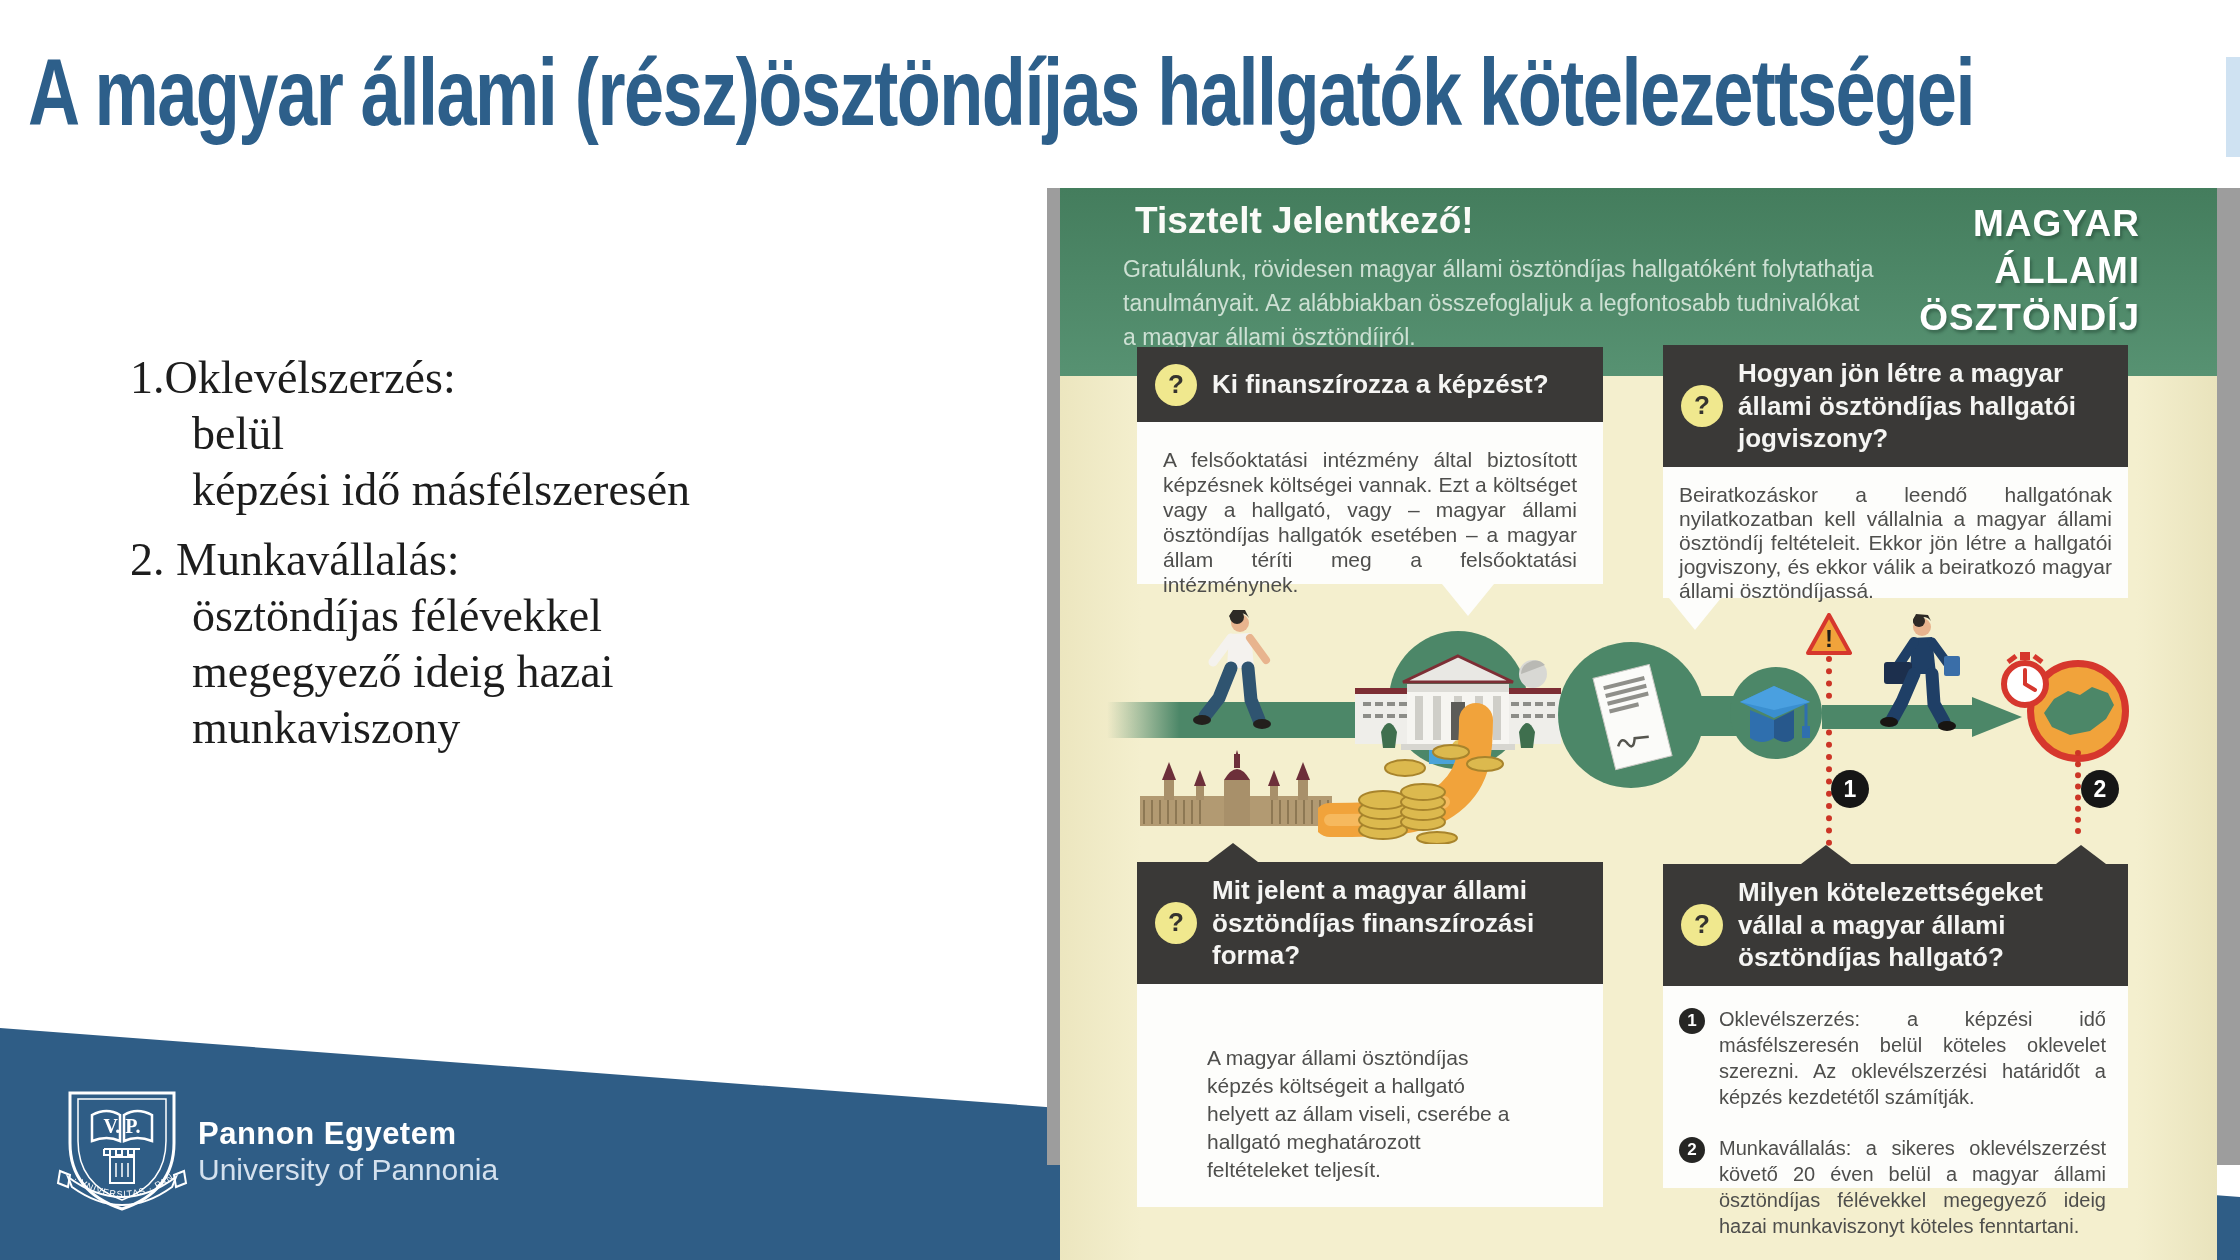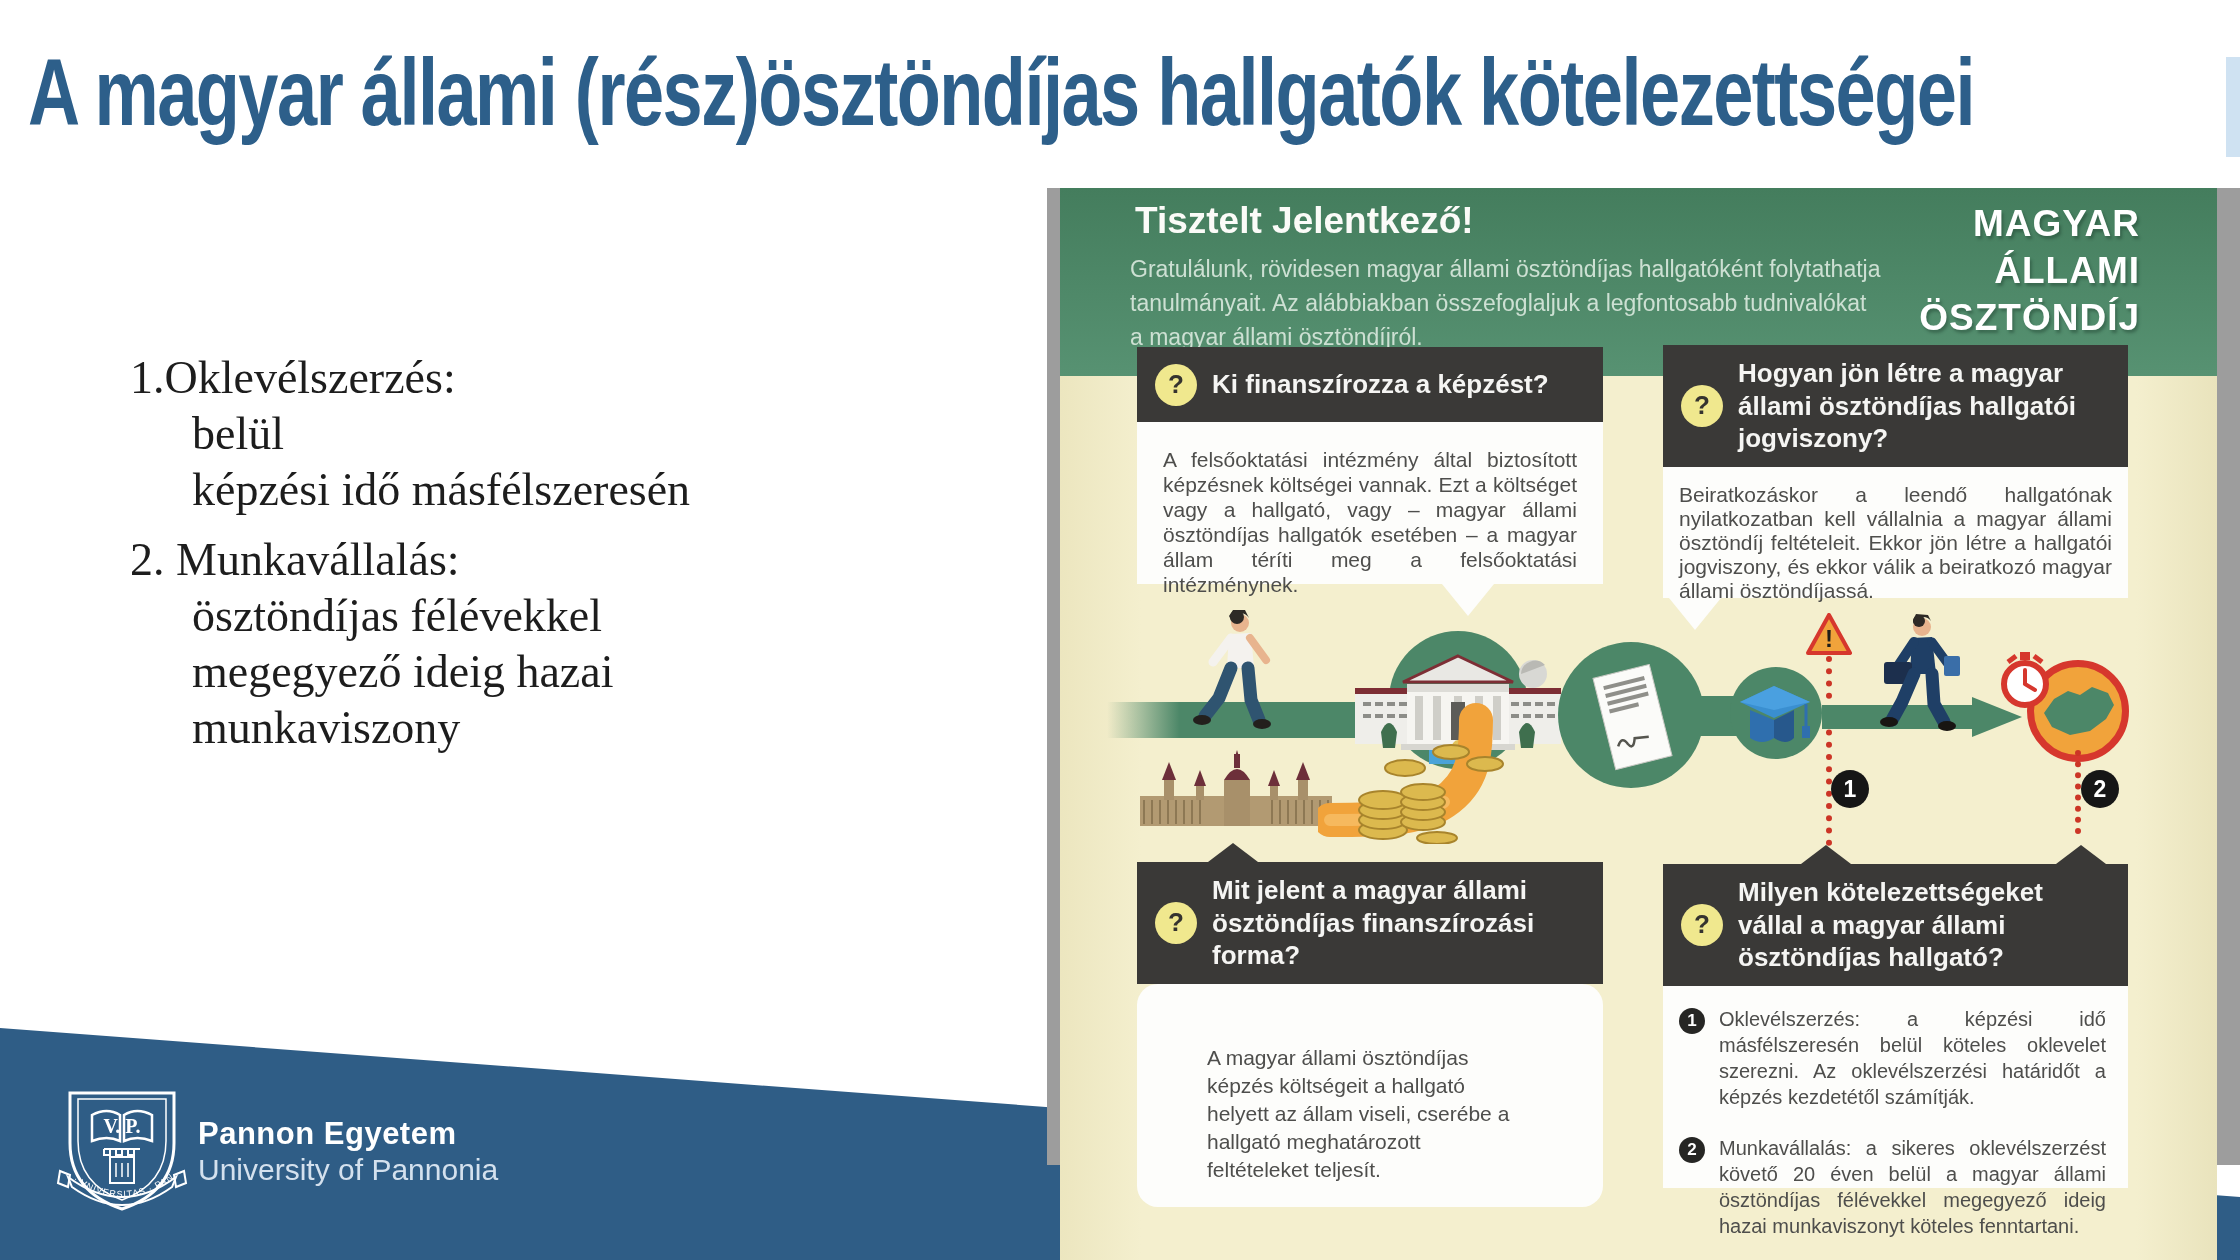--- a/index.html
+++ b/index.html
@@ -15,21 +15,21 @@
     font-family:"Liberation Serif","DejaVu Serif",serif;font-size:46px;line-height:56px;color:#1d1d1d;}
   .left-list .ln-first{margin-top:14px;}
   .left-list .ln-cont{padding-left:62px;}
   
   .infographic{position:absolute;left:1047px;top:188px;width:1193px;height:977px;background:#f2edc9;}
   .sidebar-grey{position:absolute;top:0;height:977px;background:#9d9d9d;}
   .ig-content{position:absolute;left:13px;top:0;width:1157px;height:1183px;overflow:hidden;}
   .ig-header{position:absolute;left:0;top:0;right:0;height:188px;
     background:linear-gradient(180deg,#447d5d,#579272);}
   .ig-title{position:absolute;left:75px;top:12px;margin:0;color:#fbfbf8;font-size:37px;font-weight:bold;}
-  .ig-intro{position:absolute;left:70px;top:64px;color:#cde0d3;font-size:23px;line-height:34px;}
+  .ig-intro{position:absolute;left:63px;top:64px;color:#cde0d3;font-size:23px;line-height:34px;}
   .ig-intro span{display:block;}
   .ig-brand{position:absolute;right:77px;top:12px;text-align:right;color:#ffffff;font-weight:bold;
     font-size:37px;line-height:47px;letter-spacing:1px;text-shadow:2px 3px 3px rgba(25,55,40,.4);}
   .ig-brand span{display:block;}
   .ig-yellow{position:absolute;left:0;right:0;top:188px;bottom:0;
     background:linear-gradient(90deg,#ece6bf 0%,#f4efce 7%,#f4efce 93%,#e9e3bc 100%);}
   
   .qbox{position:absolute;}
   .qhead{position:relative;background:#3a3937;display:flex;align-items:center;gap:15px;padding:12px 18px;}
   .qicon{flex:0 0 42px;width:42px;height:42px;border-radius:50%;background:#f0e88e;color:#35332f;
@@ -270,21 +270,21 @@
           <span>2</span>
         </div>
       </div>
 
       <div class="qbox" style="left:77px;top:674px;width:466px;">
         <div class="qhead" style="min-height:56px;">
           <div class="ptr-u" style="left:71px;"></div>
           <div class="qicon">?</div>
           <p class="qtitle">Mit jelent a magyar állami ösztöndíjas finanszírozási forma?</p>
         </div>
-        <div class="qbody" style="height:143px;padding:60px 36px 20px 70px;font-size:21px;line-height:28px;border-radius:21px;">
+        <div class="qbody" style="height:143px;padding:60px 36px 20px 70px;font-size:21px;line-height:28px;">
           <p class="answer-text" style="text-align:left;max-width:320px;">A magyar állami ösztöndíjas képzés költségeit a hallgató helyett az állam viseli, cserébe a hallgató meghatározott feltételeket teljesít.</p>
         </div>
       </div>
 
       <div class="qbox" style="left:603px;top:676px;width:465px;">
         <div class="qhead" style="min-height:54px;">
           <div class="ptr-u" style="left:138px;"></div>
           <div class="ptr-u" style="left:393px;"></div>
           <div class="qicon">?</div>
           <p class="qtitle">Milyen kötelezettségeket vállal a magyar állami ösztöndíjas hallgató?</p>

